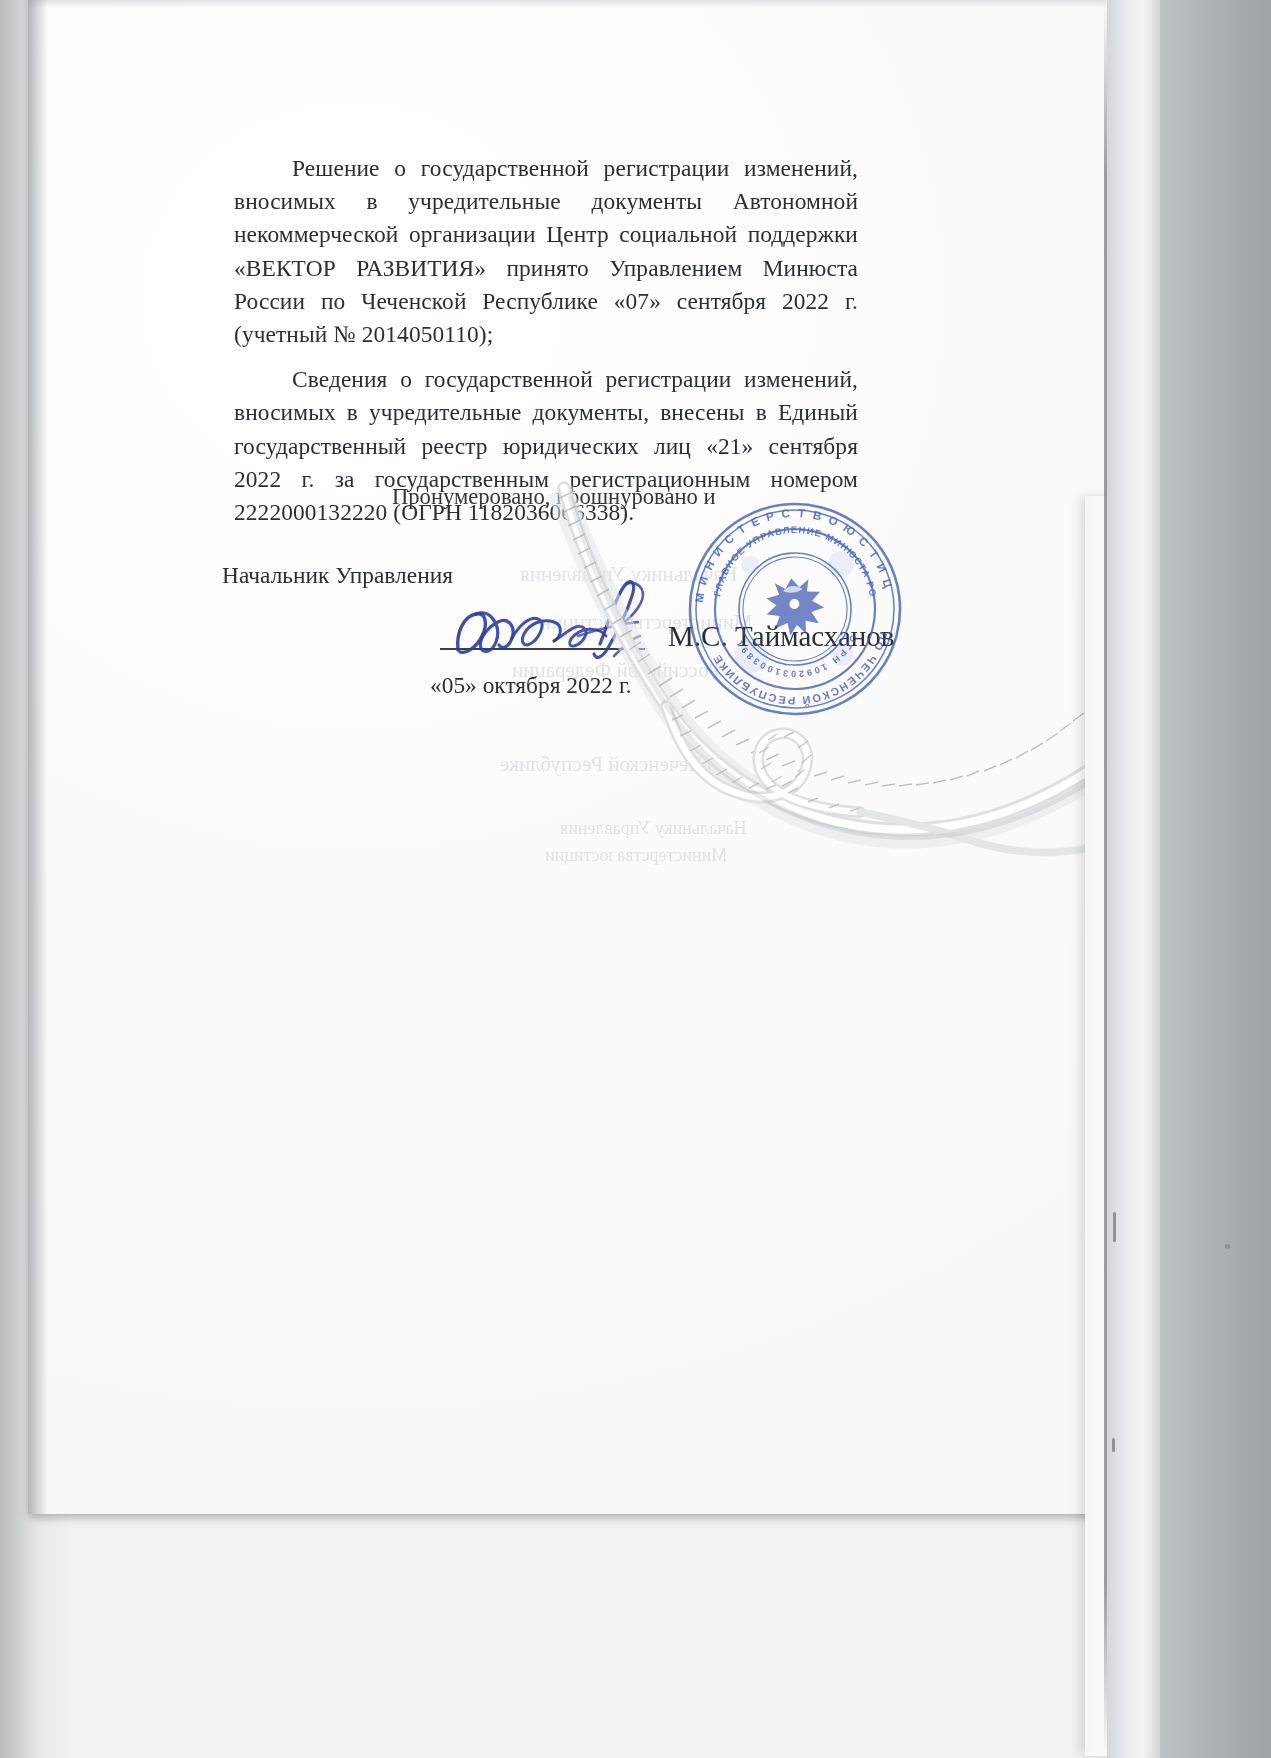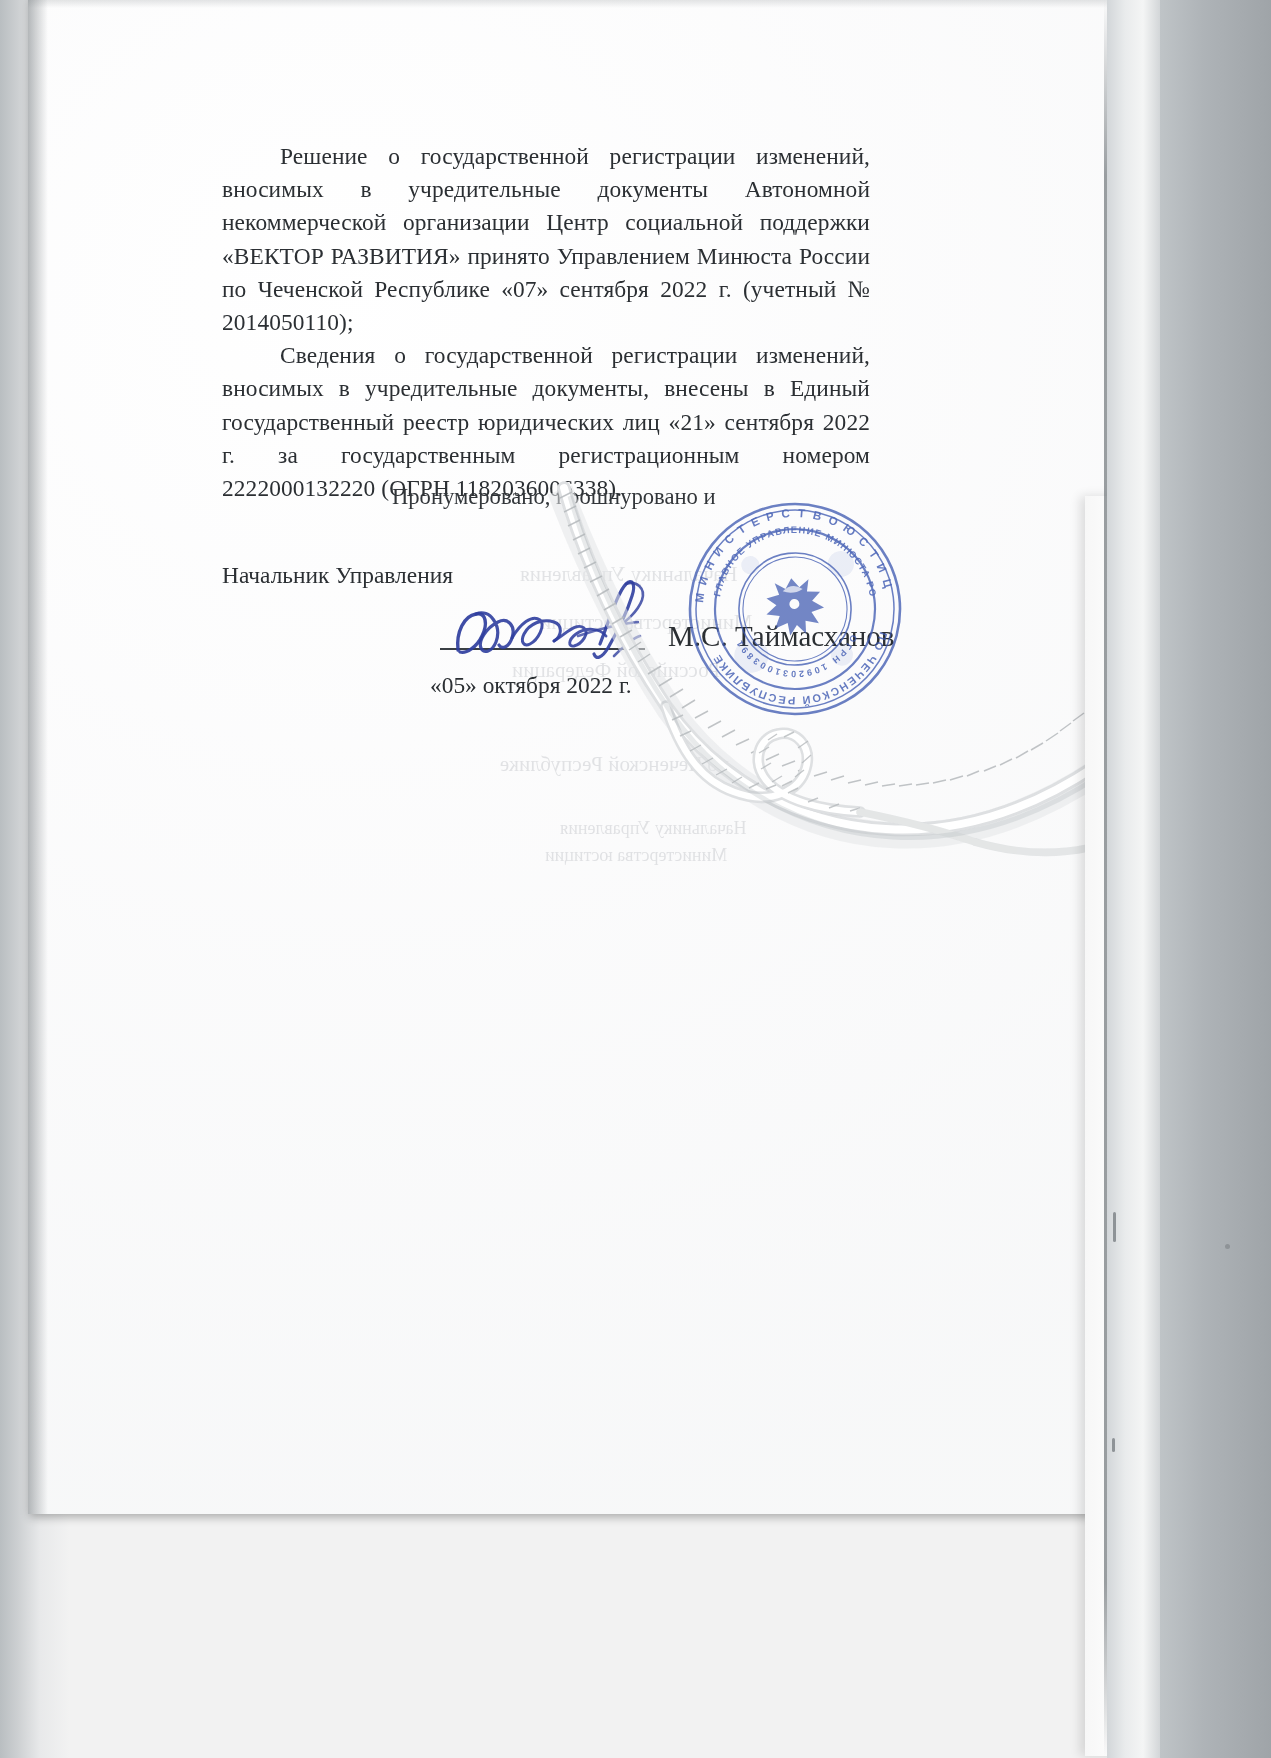--- a/index.html
+++ b/index.html
@@ -42,21 +42,21 @@
   }
   .curl3{position:absolute;left:1160px;top:0;width:111px;height:1758px;
     background:linear-gradient(90deg,#bfc4c7,#aeb3b7 40%,#9fa4a8 100%);}
   .curl-line{position:absolute;left:1104px;top:0;width:3px;height:1758px;
     background:linear-gradient(180deg,rgba(140,146,150,.0),rgba(120,126,130,.75) 10%,rgba(120,126,130,.75) 90%,rgba(140,146,150,0));}
   .speck{position:absolute;background:#8e9397;border-radius:50%;}
 
   
   .doc-body{position:absolute;left:222px;top:140px;width:648px;}
   p.para{
-    margin:0;
+    margin:12px;
     font-size:23.4px;
     line-height:33.2px;
     text-align:justify;
     text-indent:58px;
     color:#2b2f33;
     letter-spacing:.1px;
     -webkit-font-smoothing:antialiased;
   }
   p.para.second{margin-top:0px;}
 

